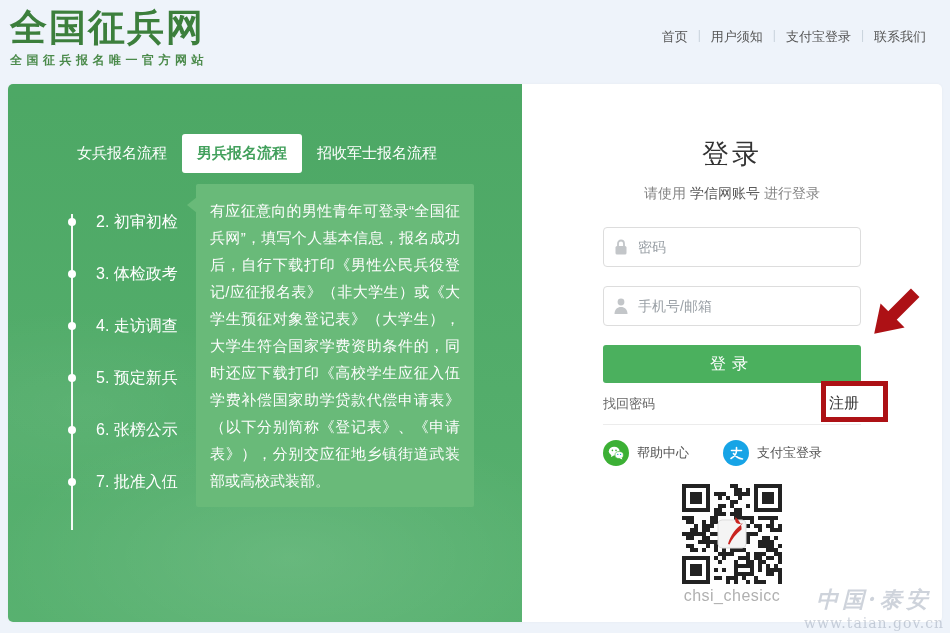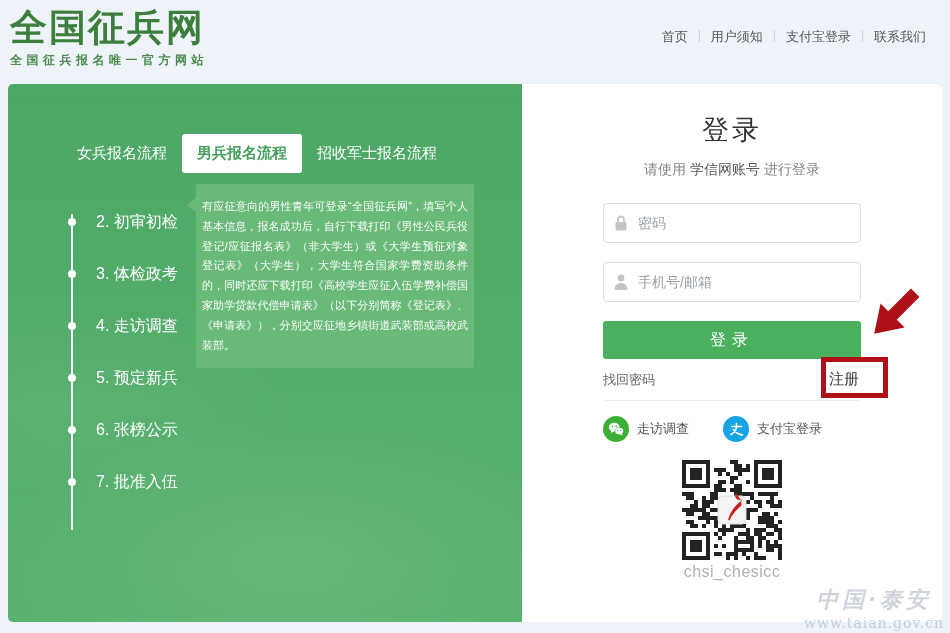--- a/index.html
+++ b/index.html
@@ -30,26 +30,26 @@
   .tab { color:#fff; font-size:15px; padding:10px 15px; cursor:pointer; white-space:nowrap; }
   .tab.active { background:#fff; color:#42a05c; border-radius:3px; font-weight:bold; }
 
   .timeline { position:absolute; top:112px; left:60px; z-index:2; }
   .t-line { position:absolute; left:3px; top:18px; height:316px; width:2px; background:rgba(255,255,255,.95); }
   .step { position:relative; height:52px; display:flex; align-items:center; padding-left:28px; color:#fff; font-size:16px; }
   .step .dot { position:absolute; left:0; top:22px; width:8px; height:8px; border-radius:50%; background:#fff; }
   .step.first .label { font-weight:bold; }
 
   .tooltip { position:absolute; left:188px; top:100px; width:278px; background:#69ba79; color:#fdfdfd;
-             font-size:11px; line-height:1.8; padding:13px 6px; border-radius:2px; z-index:3; text-align:justify; }
+             font-size:15px; line-height:1.8; padding:13px 14px; border-radius:2px; z-index:3; text-align:justify; }
   .tooltip::before { content:""; position:absolute; left:-9px; top:13px; width:0; height:0;
              border-top:8px solid transparent; border-bottom:8px solid transparent; border-right:10px solid #69ba79; }
 
   
-  .login-col { flex:1; position:relative; padding-top:28px; text-align:center; }
+  .login-col { flex:1; position:relative; padding-top:52px; text-align:center; }
   .login-title { font-size:27px; color:#333; letter-spacing:3px; }
   .login-sub { margin-top:13px; font-size:14px; color:#848484; }
   .login-sub .sub-link { color:#5a5a5a; cursor:pointer; }
 
   .form { width:258px; margin:24px auto 0; text-align:left; position:relative; }
   .input-wrap { position:relative; margin-bottom:19px; }
   .input-wrap input { width:100%; height:40px; border:1px solid #ddd; border-radius:4px;
                       padding:0 10px 0 34px; font-size:14px; color:#333; outline:none; background:#fff; }
   .input-wrap input::placeholder { color:#9aa0a6; }
   .field-icon { position:absolute; left:10px; top:11px; width:16px; height:18px; }
@@ -185,21 +185,21 @@
           <ellipse cx="6.2" cy="5.2" rx="5.4" ry="4.4" fill="#fff"></ellipse>
           <polygon points="3.4,8.6 3.0,11 6.0,9.4" fill="#fff"></polygon>
           <ellipse cx="11.2" cy="9.0" rx="4.2" ry="3.5" fill="#fff" stroke="#3cb035" stroke-width=".6"></ellipse>
           <polygon points="13.6,11.6 14.4,13.6 11.8,12.4" fill="#fff"></polygon>
           <circle cx="4.4" cy="4.4" r=".8" fill="#3cb035"></circle>
             <circle cx="8.0" cy="4.4" r=".8" fill="#3cb035"></circle>
           <circle cx="9.8" cy="8.4" r=".65" fill="#17a0d0"></circle>
             <circle cx="12.6" cy="8.4" r=".65" fill="#17a0d0"></circle>
         </svg>
       </span>
-      <span class="soc-label">走访调查</span>
+      <span class="soc-label">帮助中心</span>
       <span class="soc-ico alipay-ico">
         <svg width="15" height="15" viewBox="0 0 15 15">
           <path d="M2.5 4.5 H12.5 M7.5 1.5 V4.5 C7.5 8 5.5 10.5 2 12.5 M4.5 7.5 C7 11 10 12.5 13.5 13" fill="none" stroke="#fff" stroke-width="1.6" stroke-linecap="round"></path>
         </svg>
       </span>
       <span class="soc-label">支付宝登录</span>
     </div>
 
     <div class="qr-block">
       <div id="qr"><svg width="100" height="100" viewBox="0 0 100 100">

